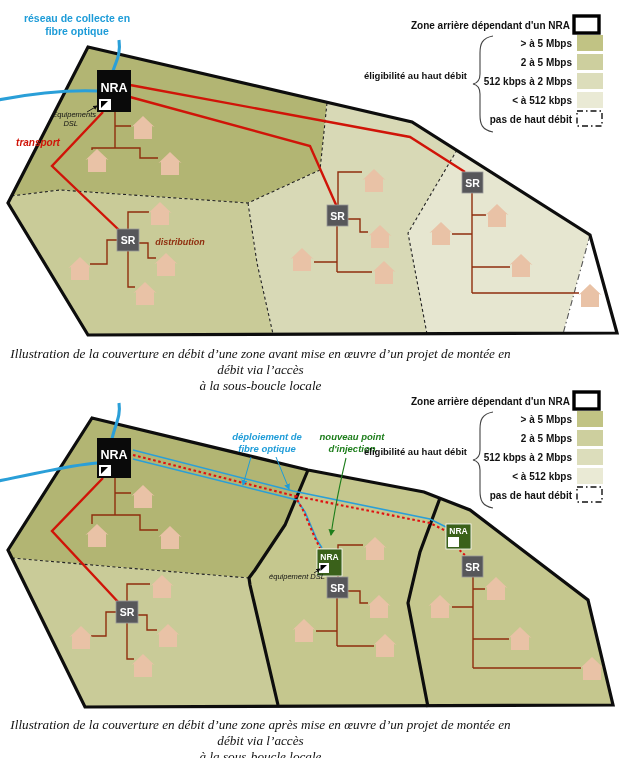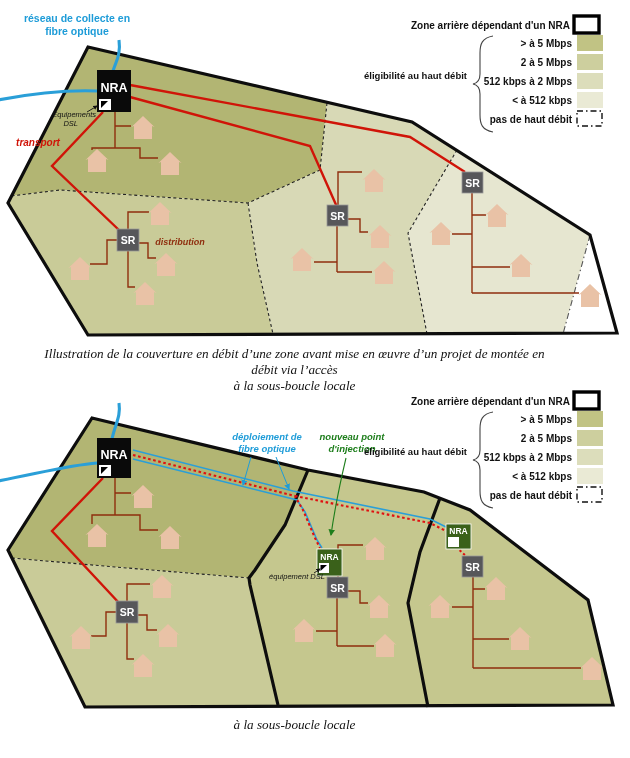--- a/index.html
+++ b/index.html
@@ -1,21 +1,21 @@
 <!DOCTYPE html>
 <html><head>
 <meta charset="utf-8">
 <style>
   html,body{margin:0;padding:0;background:#fff;}
   #stage{position:relative;width:630px;height:758px;background:#fff;overflow:hidden;
          font-family:"Liberation Sans",sans-serif;}
   #stage svg{position:absolute;left:0;top:0;}
   .caption{position:absolute;left:0;width:521px;text-align:center;
            font-family:"Liberation Serif",serif;font-style:italic;font-size:13.2px;
-           line-height:16px;color:#111;margin-left:34px;}
+           line-height:16px;color:#111;}
   .caption span{display:block;}
   text{user-select:none;}
   .lgnd{font-size:10px;font-weight:bold;fill:#111;}
   .map-blue{fill:#1e9cd8;font-weight:bold;font-size:10.5px;}
   .map-blue-i{fill:#1e9cd8;font-weight:bold;font-style:italic;font-size:9.5px;}
   .map-green-i{fill:#1e7e1c;font-weight:bold;font-style:italic;font-size:9.5px;}
   .map-red-i{fill:#d01408;font-weight:bold;font-style:italic;font-size:10px;}
   .map-brown-i{fill:#8f2e0e;font-weight:bold;font-style:italic;font-size:9px;}
   .map-small-i{fill:#111;font-style:italic;font-size:7.5px;}
   .boxtxt{fill:#fff;font-weight:bold;}
@@ -257,15 +257,16 @@
     <text x="572" y="123" text-anchor="end" class="lgnd">pas de haut débit</text>
     <rect x="577" y="111" width="25" height="15" fill="#fff" stroke="#111" stroke-width="1.4" stroke-dasharray="6,3,1.5,3"></rect>
   </g>
 </svg>
 
 <div class="caption" style="top:346px">
   <span>Illustration de la couverture en débit d’une zone avant mise en œuvre d’un projet de montée en débit via l’accès</span>
   <span>à la sous-boucle locale</span>
 </div>
 <div class="caption" style="top:717px">
+  <span>Illustration de la couverture en débit d’une zone après mise en œuvre d’un projet de montée en débit via l’accès</span>
   <span>à la sous-boucle locale</span>
 </div>
 </div>
 
 </body></html>

